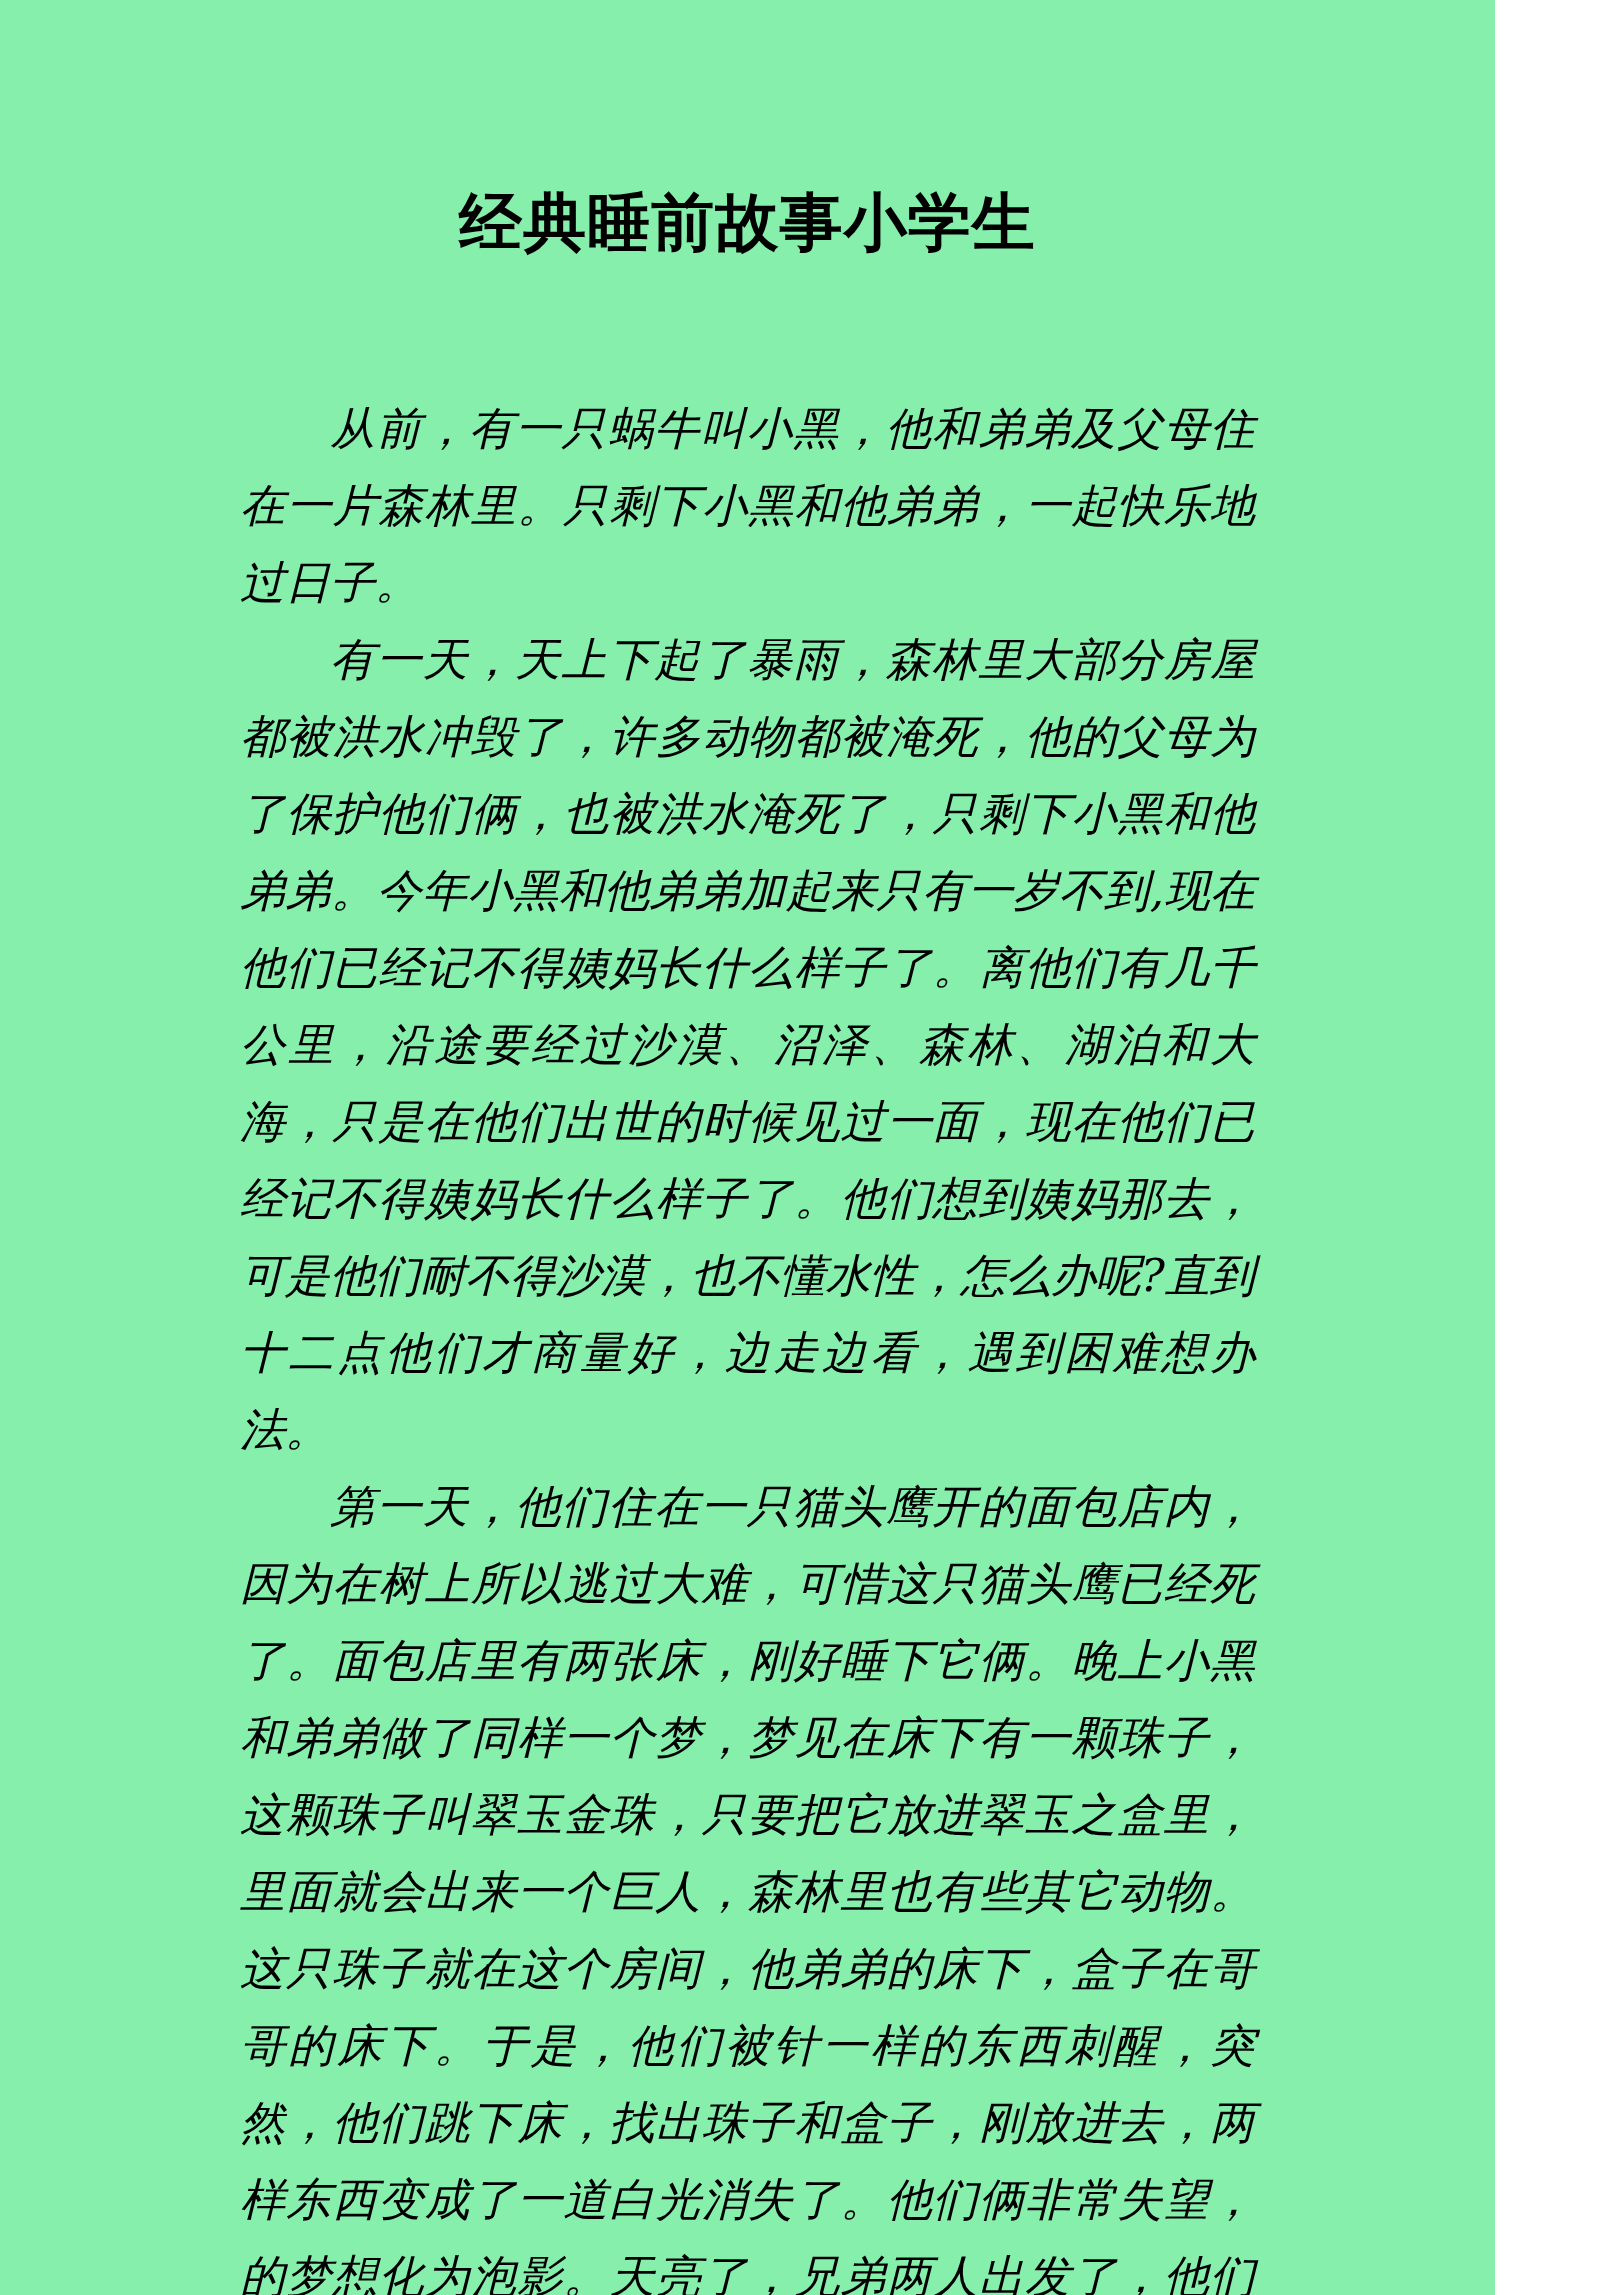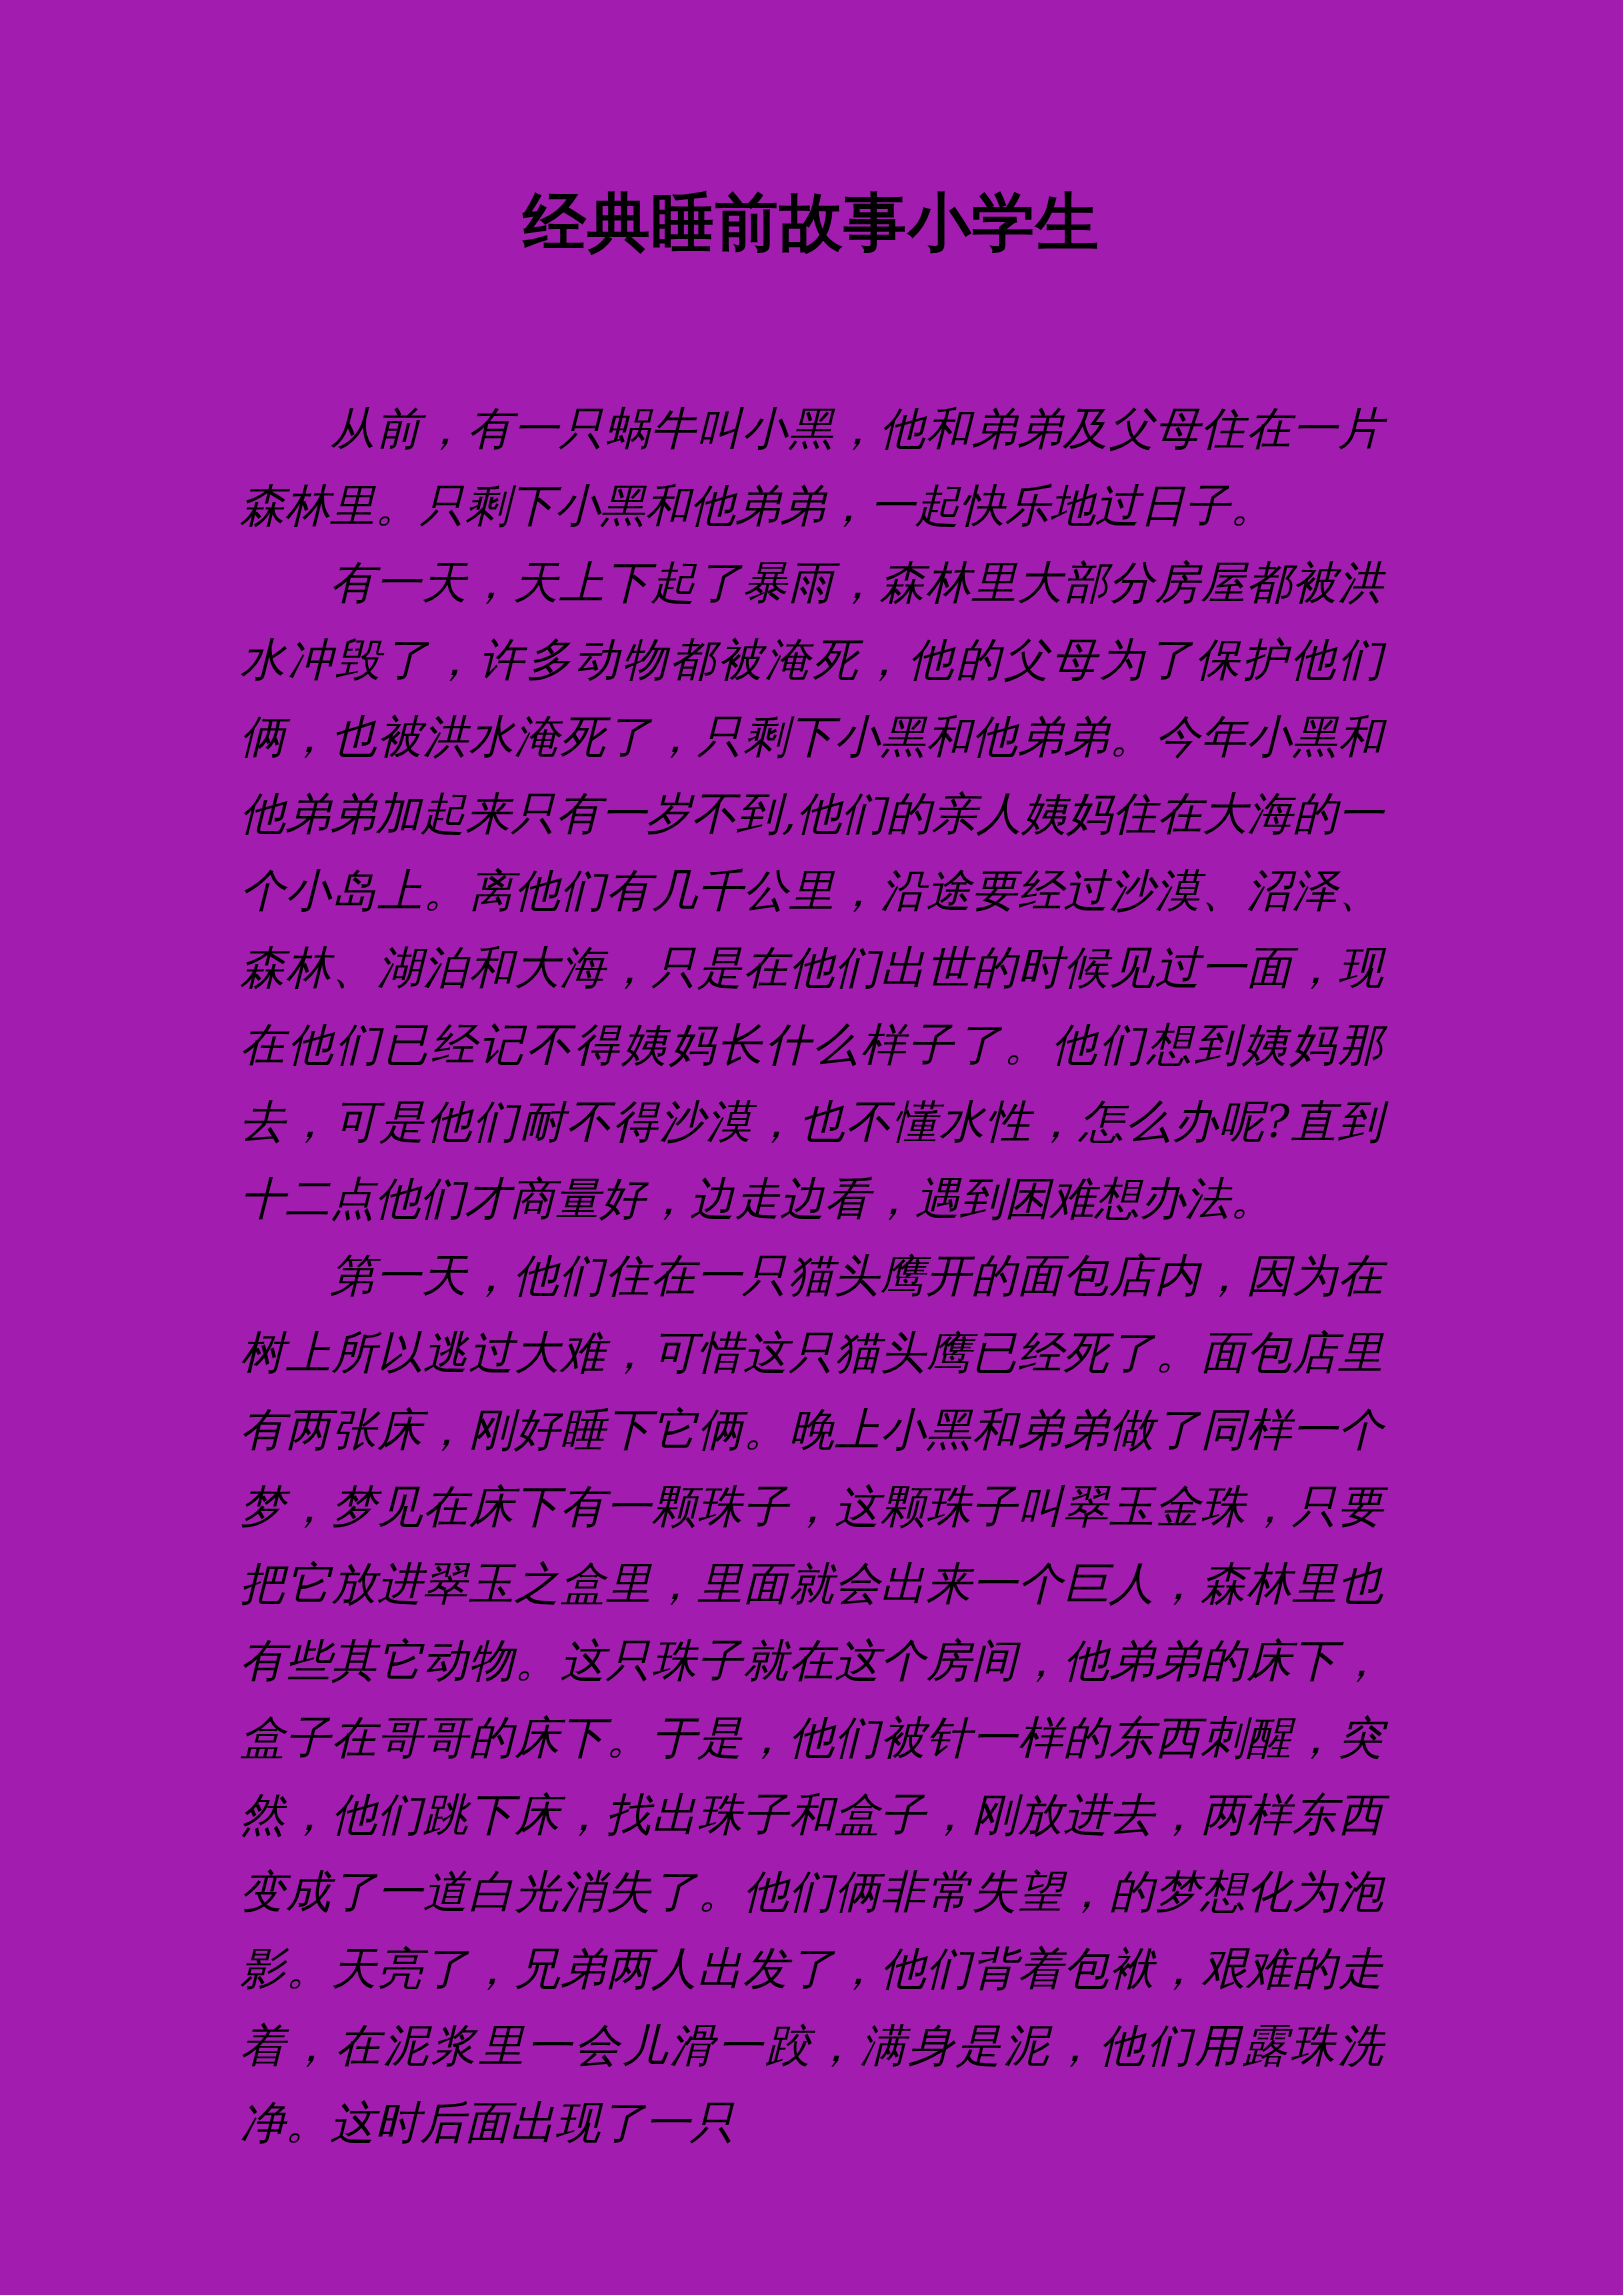--- a/index.html
+++ b/index.html
@@ -2,23 +2,23 @@
 <html style="font-size:9px"><head>
 <meta charset="utf-8">
 <style>
   html, body {
     margin: 0;
     padding: 0;
     background: #ffffff;
   }
   .page {
     position: relative;
-    width: 1623px;
+    width: 1495px;
     height: 2295px;
-    background: #a21caf;
+    background: #86efac;
     color: #000000;
     overflow: hidden;
     font-family: "DejaVu Serif", serif;
   }
   .doc-title {
     margin: 0;
     padding-top: 185px;
     text-align: center;
     font-family: "DejaVu Serif", serif;
     font-weight: 700;
@@ -42,17 +42,17 @@
     word-break: break-all;
   }
 </style>
 </head>
 <body>
 
 <div class="page">
   <h1 class="doc-title">经典睡前故事小学生</h1>
   <div class="doc-content">
     <p class="doc-paragraph">从前，有一只蜗牛叫小黑，他和弟弟及父母住在一片森林里。只剩下小黑和他弟弟，一起快乐地过日子。</p>
-    <p class="doc-paragraph">有一天，天上下起了暴雨，森林里大部分房屋都被洪水冲毁了，许多动物都被淹死，他的父母为了保护他们俩，也被洪水淹死了，只剩下小黑和他弟弟。今年小黑和他弟弟加起来只有一岁不到,他们的亲人姨妈住在大海的一个小岛上。离他们有几千公里，沿途要经过沙漠、沼泽、森林、湖泊和大海，只是在他们出世的时候见过一面，现在他们已经记不得姨妈长什么样子了。他们想到姨妈那去，可是他们耐不得沙漠，也不懂水性，怎么办呢?直到十二点他们才商量好，边走边看，遇到困难想办法。</p>
+    <p class="doc-paragraph">有一天，天上下起了暴雨，森林里大部分房屋都被洪水冲毁了，许多动物都被淹死，他的父母为了保护他们俩，也被洪水淹死了，只剩下小黑和他弟弟。今年小黑和他弟弟加起来只有一岁不到,现在他们已经记不得姨妈长什么样子了。离他们有几千公里，沿途要经过沙漠、沼泽、森林、湖泊和大海，只是在他们出世的时候见过一面，现在他们已经记不得姨妈长什么样子了。他们想到姨妈那去，可是他们耐不得沙漠，也不懂水性，怎么办呢?直到十二点他们才商量好，边走边看，遇到困难想办法。</p>
     <p class="doc-paragraph">第一天，他们住在一只猫头鹰开的面包店内，因为在树上所以逃过大难，可惜这只猫头鹰已经死了。面包店里有两张床，刚好睡下它俩。晚上小黑和弟弟做了同样一个梦，梦见在床下有一颗珠子，这颗珠子叫翠玉金珠，只要把它放进翠玉之盒里，里面就会出来一个巨人，森林里也有些其它动物。这只珠子就在这个房间，他弟弟的床下，盒子在哥哥的床下。于是，他们被针一样的东西刺醒，突然，他们跳下床，找出珠子和盒子，刚放进去，两样东西变成了一道白光消失了。他们俩非常失望，的梦想化为泡影。天亮了，兄弟两人出发了，他们背着包袱，艰难的走着，在泥浆里一会儿滑一跤，满身是泥，他们用露珠洗净。这时后面出现了一只</p>
   </div>
 </div>
 
 
 </body></html>

